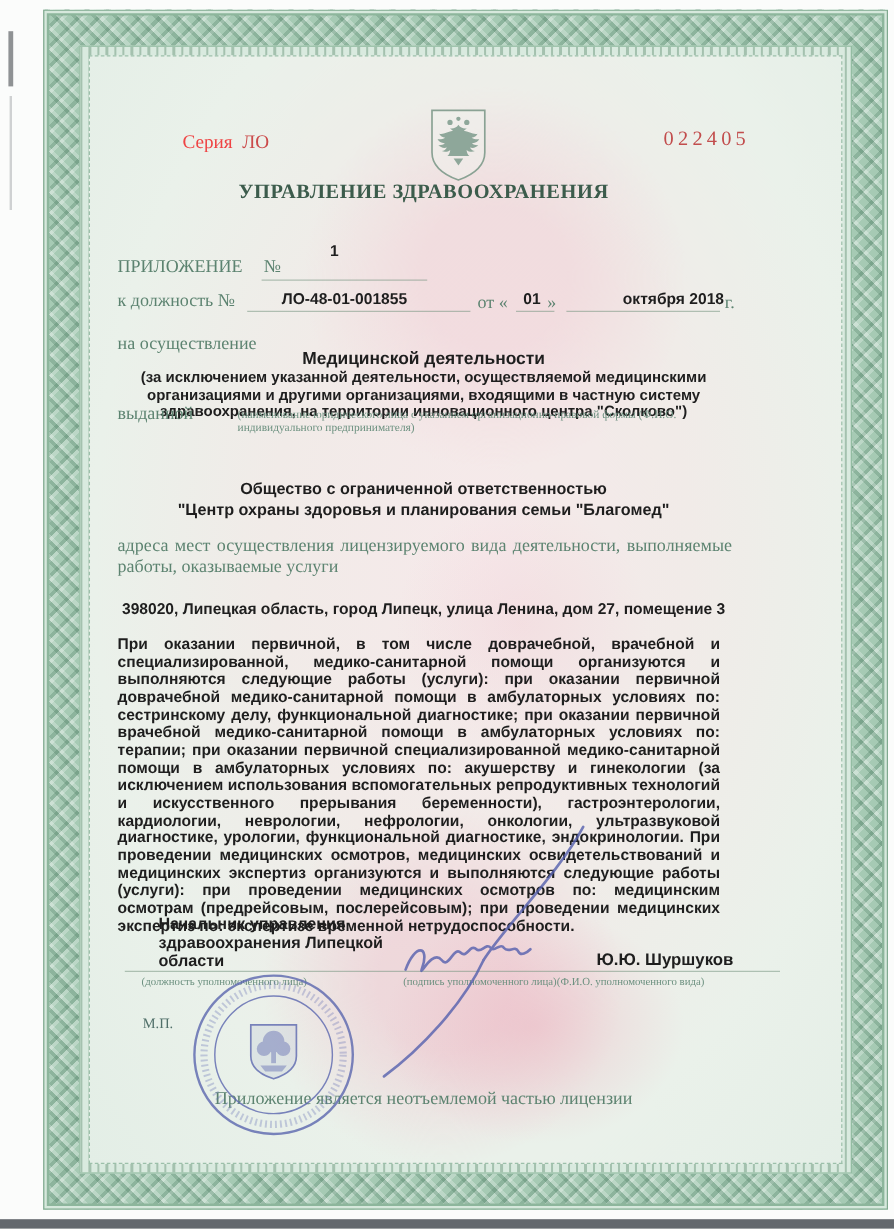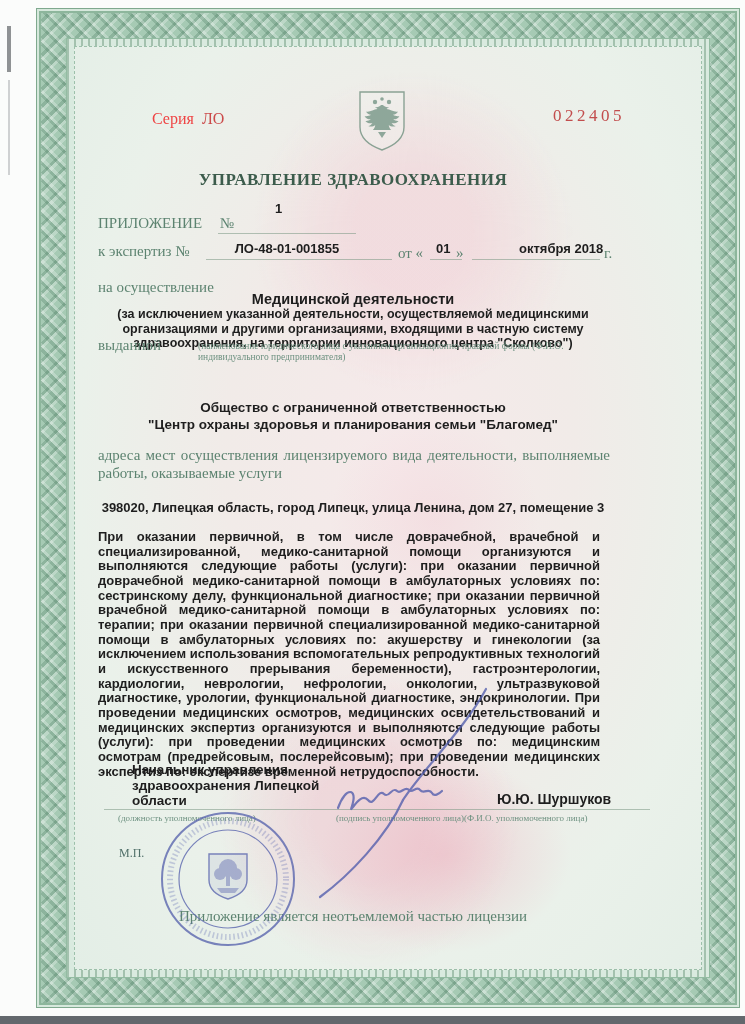--- a/index.html
+++ b/index.html
@@ -36,21 +36,21 @@
     background: radial-gradient(closest-side, rgba(236,168,184,.42), rgba(236,168,184,.16) 62%, transparent); }
   .rosette.r2 { left:285px; top:370px; width:300px; height:300px;
     background: radial-gradient(closest-side, rgba(238,185,198,.22), transparent 70%); }
 
   
   .abs { position:absolute; z-index:2; }
   .green  { color:#5c8370; font-family:"Liberation Serif", serif; font-size:15px; }
   .green-sm { color:#6d9180; font-family:"Liberation Serif", serif; font-size:9.5px; line-height:11px; }
   .bold   { color:#1e1e1e; font-family:"Liberation Sans", sans-serif; font-weight:bold; }
   .title  { color:#3c5c4c; font-family:"Liberation Serif", serif; font-weight:bold;
-            font-size:17px; letter-spacing:.5px; line-height:19.5px; text-align:center;margin-top:20px; }
+            font-size:17px; letter-spacing:.5px; line-height:19.5px; text-align:center; }
   .center { text-align:center; }
   .justify{ text-align:justify; }
   .fline  { border-bottom:1px solid rgba(122,152,132,.55); height:1px; }
 
   .series-label { font-size:16px; color:#ef4444; }
   .series-value { font-size:16px; color:#cb4a4a; margin-left:8px; }
   .serial { font-size:17px; letter-spacing:3.5px; color:#c24d4d; text-align:right; }
 
   .works { font-size:13px; line-height:14.65px; }
   svg { display:block; }
@@ -96,21 +96,21 @@
     <div>УПРАВЛЕНИЕ ЗДРАВООХРАНЕНИЯ</div>
   </div>
 
   <div class="abs green" style="left:98px; top:215px;">
     <span>ПРИЛОЖЕНИЕ</span>
     <span style="margin-left:14px;">№</span>
   </div>
   <div class="abs bold" style="left:275px; top:201px; font-size:13px;">1</div>
   <div class="abs fline" style="left:218px; top:233px; width:138px;"></div>
 
-  <div class="abs green" style="left:98px; top:243px;">к экспертиз №</div>
+  <div class="abs green" style="left:98px; top:243px;">к должность №</div>
   <div class="abs bold center" style="left:212px; top:241px; width:150px; font-size:13px;">ЛО-48-01-001855</div>
   <div class="abs fline" style="left:206px; top:259px; width:186px;"></div>
   <div class="abs green" style="left:398px; top:245px;">от «</div>
   <div class="abs bold" style="left:436px; top:241px; font-size:13px;">01</div>
   <div class="abs fline" style="left:430px; top:259px; width:32px;"></div>
   <div class="abs green" style="left:456px; top:245px;">»</div>
   <div class="abs bold" style="left:490px; top:241px; font-size:13px;margin-left:29px;">октября 2018</div>
   <div class="abs fline" style="left:472px; top:259px; width:128px;"></div>
   <div class="abs green" style="left:604px; top:245px;">г.</div>
 
@@ -127,21 +127,21 @@
   <div class="abs green justify" style="left:98px; top:447px; width:512px; line-height:17.5px;">адреса мест осуществления лицензируемого вида деятельности, выполняемые работы, оказываемые услуги</div>
   <div class="abs bold center" style="left:98px; top:500px; width:510px; font-size:13px;">398020, Липецкая область, город Липецк, улица Ленина, дом 27, помещение 3</div>
 
   <div class="abs bold works justify" style="left:98px; top:530px; width:502px;">При оказании первичной, в том числе доврачебной, врачебной и специализированной, медико-санитарной помощи организуются и выполняются следующие работы (услуги): при оказании первичной доврачебной медико-санитарной помощи в амбулаторных условиях по: сестринскому делу, функциональной диагностике; при оказании первичной врачебной медико-санитарной помощи в амбулаторных условиях по: терапии; при оказании первичной специализированной медико-санитарной помощи в амбулаторных условиях по: акушерству и гинекологии (за исключением использования вспомогательных репродуктивных технологий и искусственного прерывания беременности), гастроэнтерологии, кардиологии, неврологии, нефрологии, онкологии, ультразвуковой диагностике, урологии, функциональной диагностике, эндокринологии. При проведении медицинских осмотров, медицинских освидетельствований и медицинских экспертиз организуются и выполняются следующие работы (услуги): при проведении медицинских осмотров по: медицинским осмотрам (предрейсовым, послерейсовым); при проведении медицинских экспертиз по: экспертизе временной нетрудоспособности.</div>
 
   <div class="abs bold" style="left:132px; top:762px; width:205px; font-size:13.5px; line-height:15.5px;">Начальник управления здравоохранения Липецкой области</div>
   <div class="abs bold" style="left:497px; top:791px; font-size:14px;">Ю.Ю. Шуршуков</div>
   <div class="abs fline" style="left:104px; top:809px; width:546px;"></div>
   <div class="abs green-sm" style="left:118px; top:813px; font-size:9px;">(должность уполномоченного лица)</div>
   <div class="abs green-sm" style="left:336px; top:813px; font-size:9px;">(подпись уполномоченного лица)</div>
-  <div class="abs green-sm" style="left:464px; top:813px; font-size:9px;">(Ф.И.О. уполномоченного лица)</div>
+  <div class="abs green-sm" style="left:464px; top:813px; font-size:9px;">(Ф.И.О. уполномоченного вида)</div>
 
   <div class="abs" style="left:119px; top:846px; font-size:12px; color:#51706a;">М.П.</div>
 
   <div class="abs" style="left:157px; top:808px; z-index:3;">
     <svg width="142" height="142" viewBox="0 0 142 142" opacity="0.82">
       <g fill="none" stroke="#5f6ab0">
         <circle cx="71" cy="71" r="66" stroke-width="2"></circle>
         <circle cx="71" cy="71" r="49" stroke-width="1.2"></circle>
         <circle cx="71" cy="71" r="58" stroke-width="6" stroke-dasharray="1.6 2.6" opacity="0.38"></circle>
         <path d="M52 46 h38 v26 q0 13 -19 19 q-19 -6 -19 -19 z" stroke-width="1.4" fill="rgba(95,106,176,.12)"></path>

